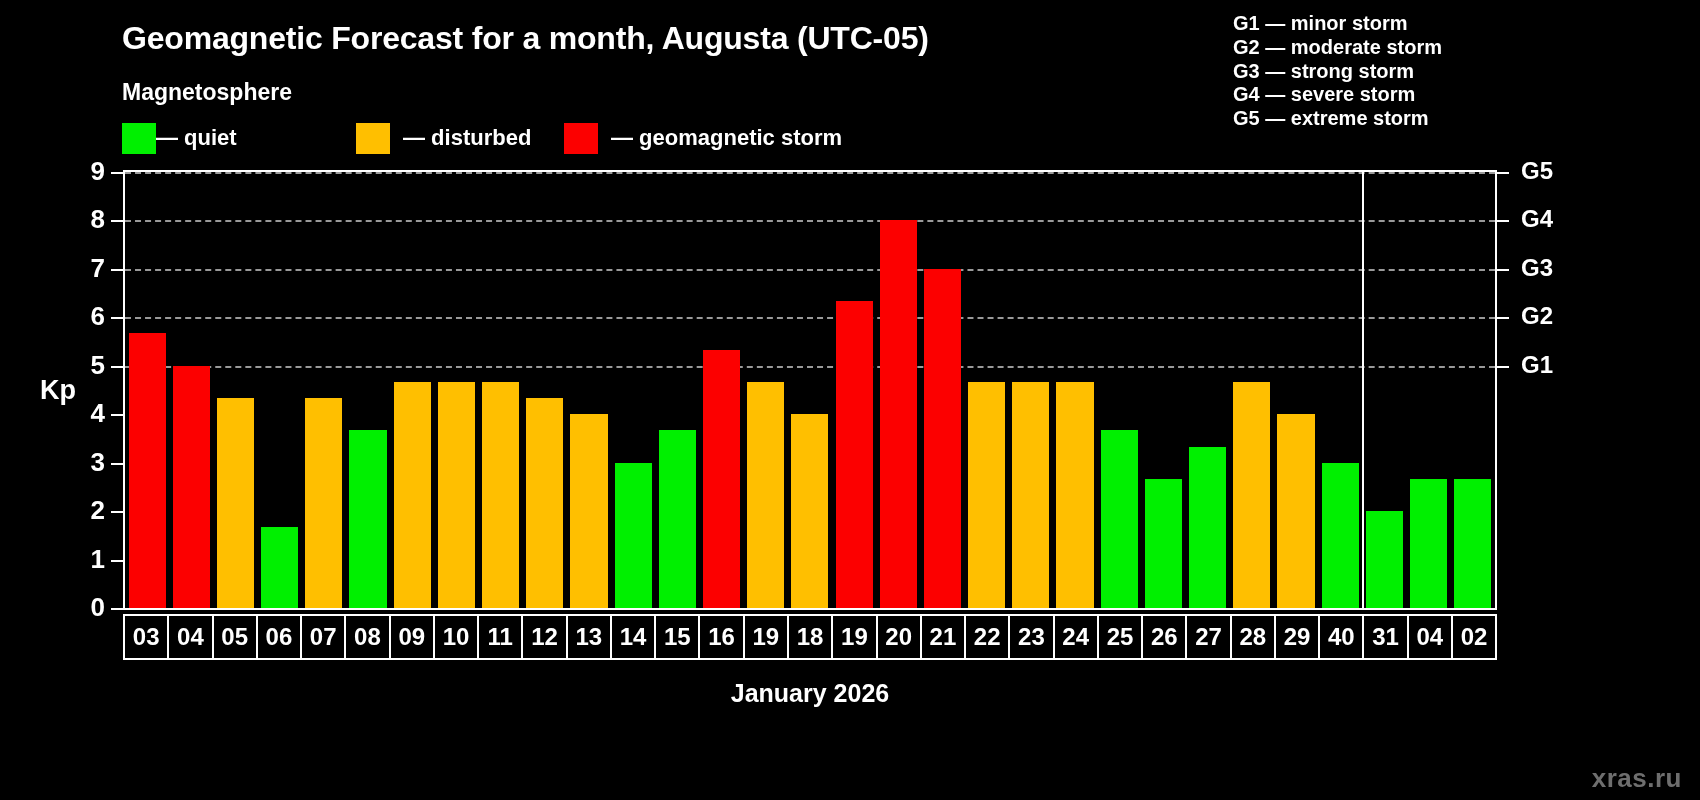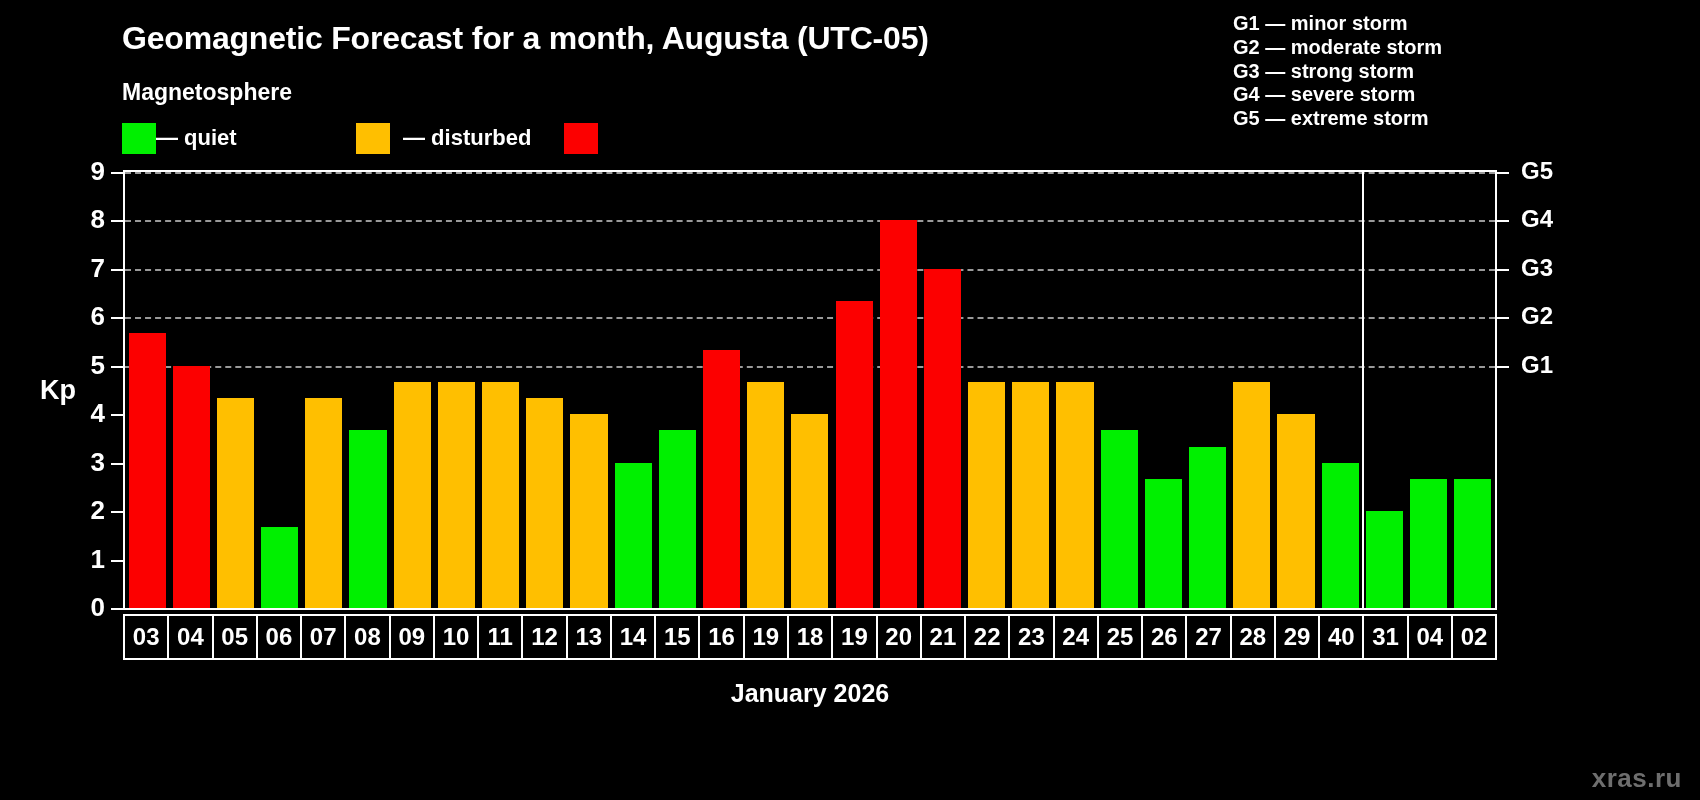--- a/index.html
+++ b/index.html
@@ -236,20 +236,21 @@
     <div class="legend-entry" style="position: absolute; left: 0px;">
       <span class="legend-swatch" style="background: rgb(0, 240, 0);"></span>
       <span class="legend-text" style="">— quiet</span>
     </div>
     <div class="legend-entry" style="position: absolute; left: 193px; margin-left: 41px;">
       <span class="legend-swatch" style="background: rgb(255, 191, 0);"></span>
       <span class="legend-text" style="margin-left: 13px;">— disturbed</span>
     </div>
     <div class="legend-entry" style="position: absolute; left: 442px;">
       <span class="legend-swatch" style="background: rgb(252, 0, 0);"></span>
+      <span class="legend-text" style="margin-left: 13px;">— geomagnetic storm</span>
     </div>
   </div>
 
 <div id="g-scale-legend">
     <div class="g-legend-row">G1 — minor storm</div>
     <div class="g-legend-row">G2 — moderate storm</div>
     <div class="g-legend-row">G3 — strong storm</div>
     <div class="g-legend-row">G4 — severe storm</div>
     <div class="g-legend-row">G5 — extreme storm</div>
   </div>

